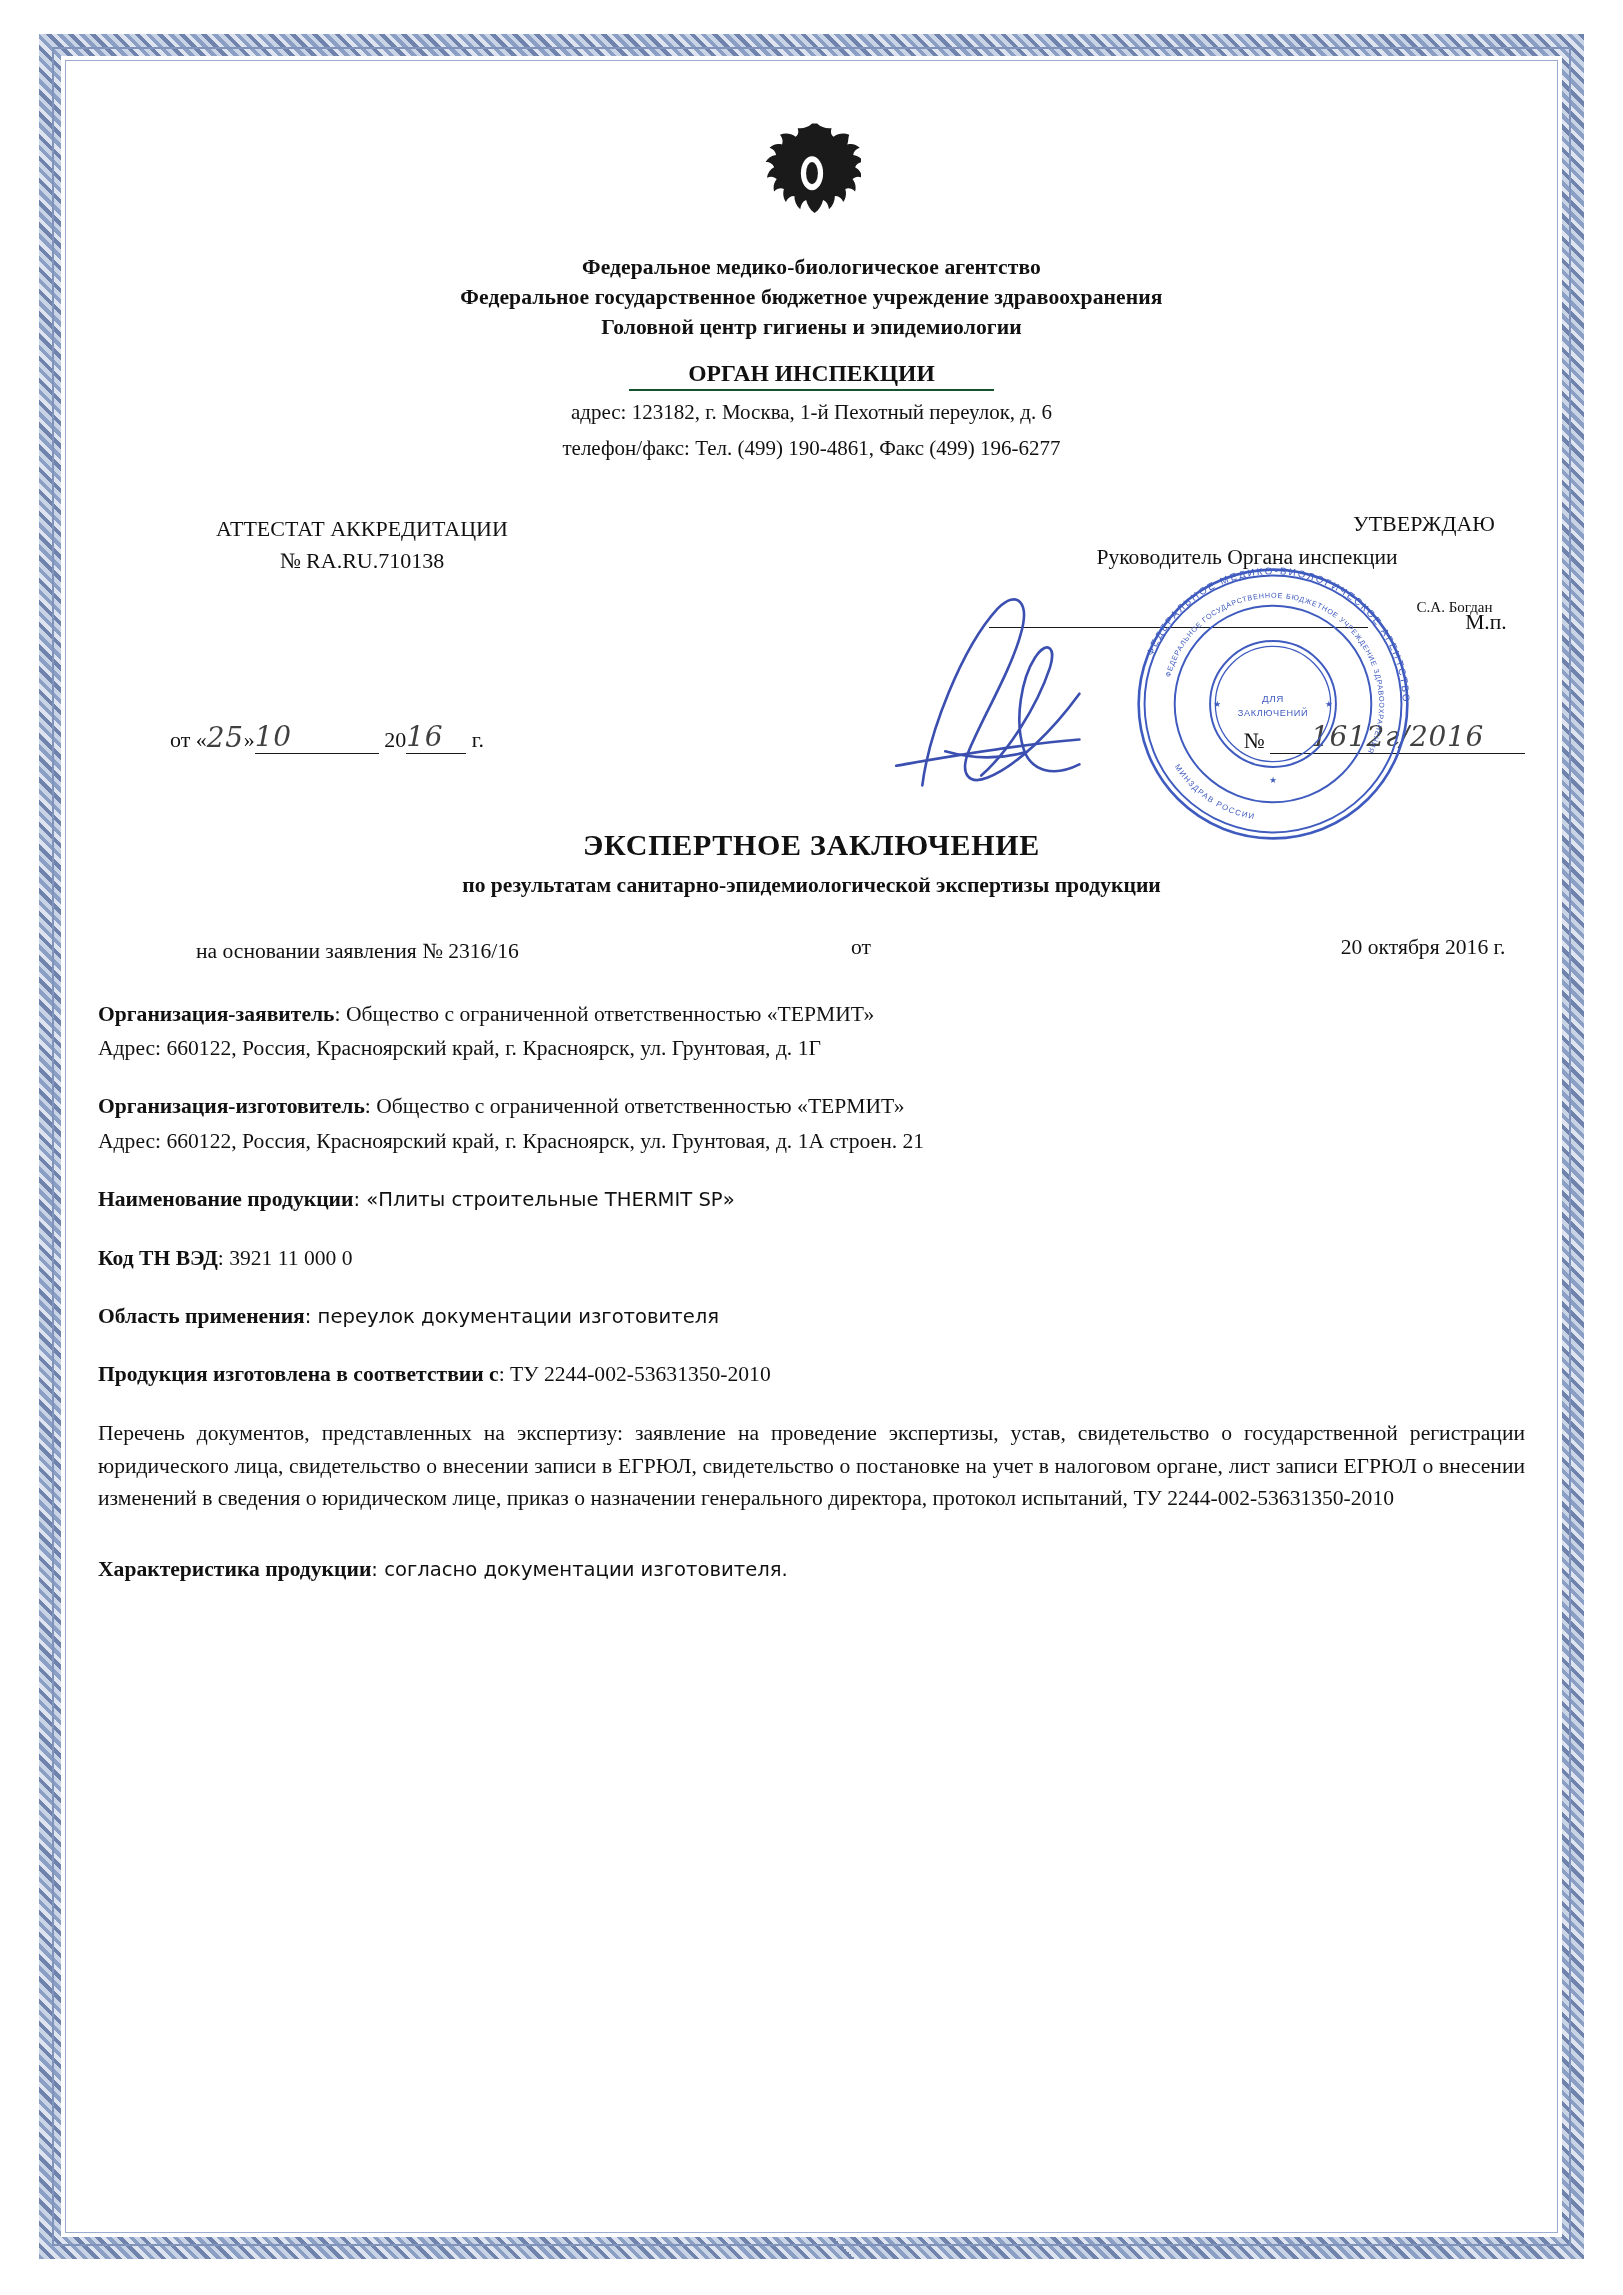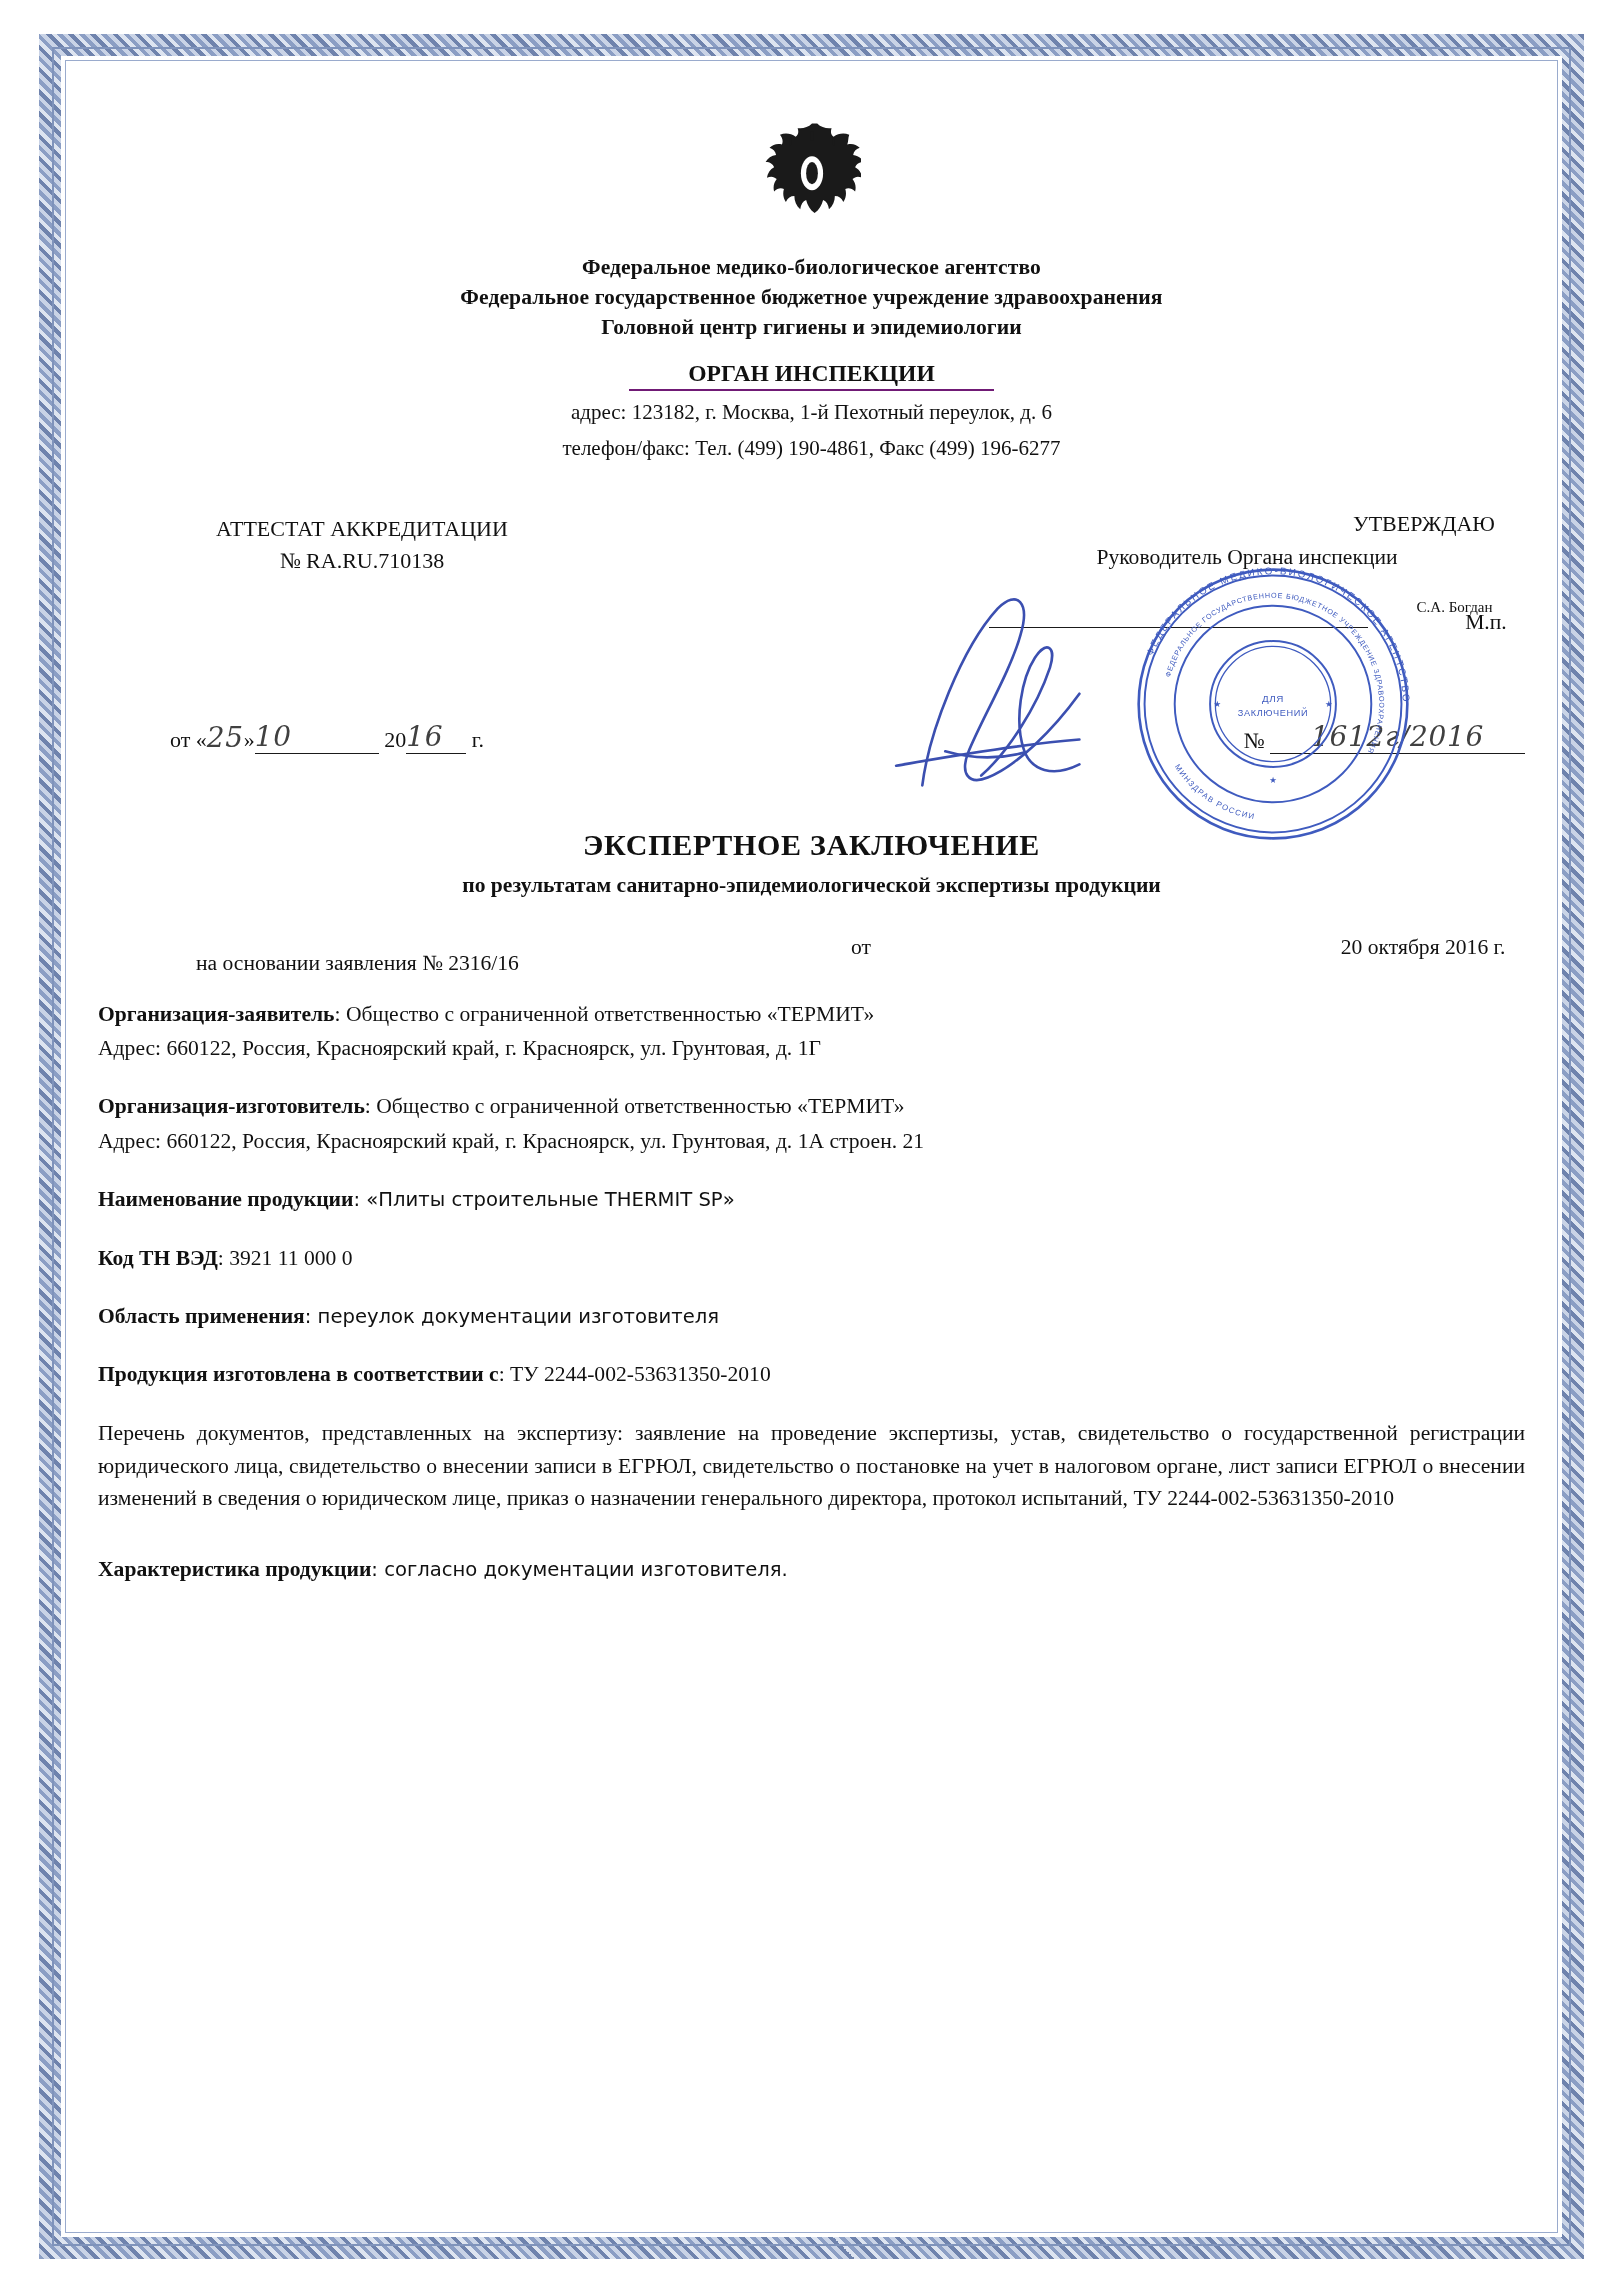--- a/index.html
+++ b/index.html
@@ -76,21 +76,21 @@
     margin-top: 18.3px;
     letter-spacing: 0.1px;
   }
   .inspection-title {
     text-align: center;
     margin-top: 17px;
   }
   .inspection-title span {
     font-weight: bold;
     font-size: 23.6px;
-    border-bottom: 2px solid #701a75;
+    border-bottom: 2px solid #14532d;
     padding: 0 59px 2.6px 59px;
     display: inline-block;
   }
   .addr-line {
     text-align: center;
     font-size: 21px;
     line-height: 1.42;
     margin-top: 6.5px;
   }
 
@@ -227,21 +227,21 @@
     font-size: 21.6px;
     margin-top: 10.5px;
   }
 
   .basis-row {
     position: relative;
     margin-top: 37px;
     font-size: 21.6px;
     height: 29px;
   }
-  .basis-left { position: absolute; left: 98px; top: 16px; }
+  .basis-left { position: absolute; left: 98px; top: 4px; }
   .basis-mid  { position: absolute; left: 753px; top: 0; }
   .basis-right{ position: absolute; right: 19.6px; top: 0; }
 
   
   .fields {
     margin-top: 34px;
     font-size: 21.6px;
     line-height: 1.5;
   }
   .field-block { margin-bottom: 26px; }

